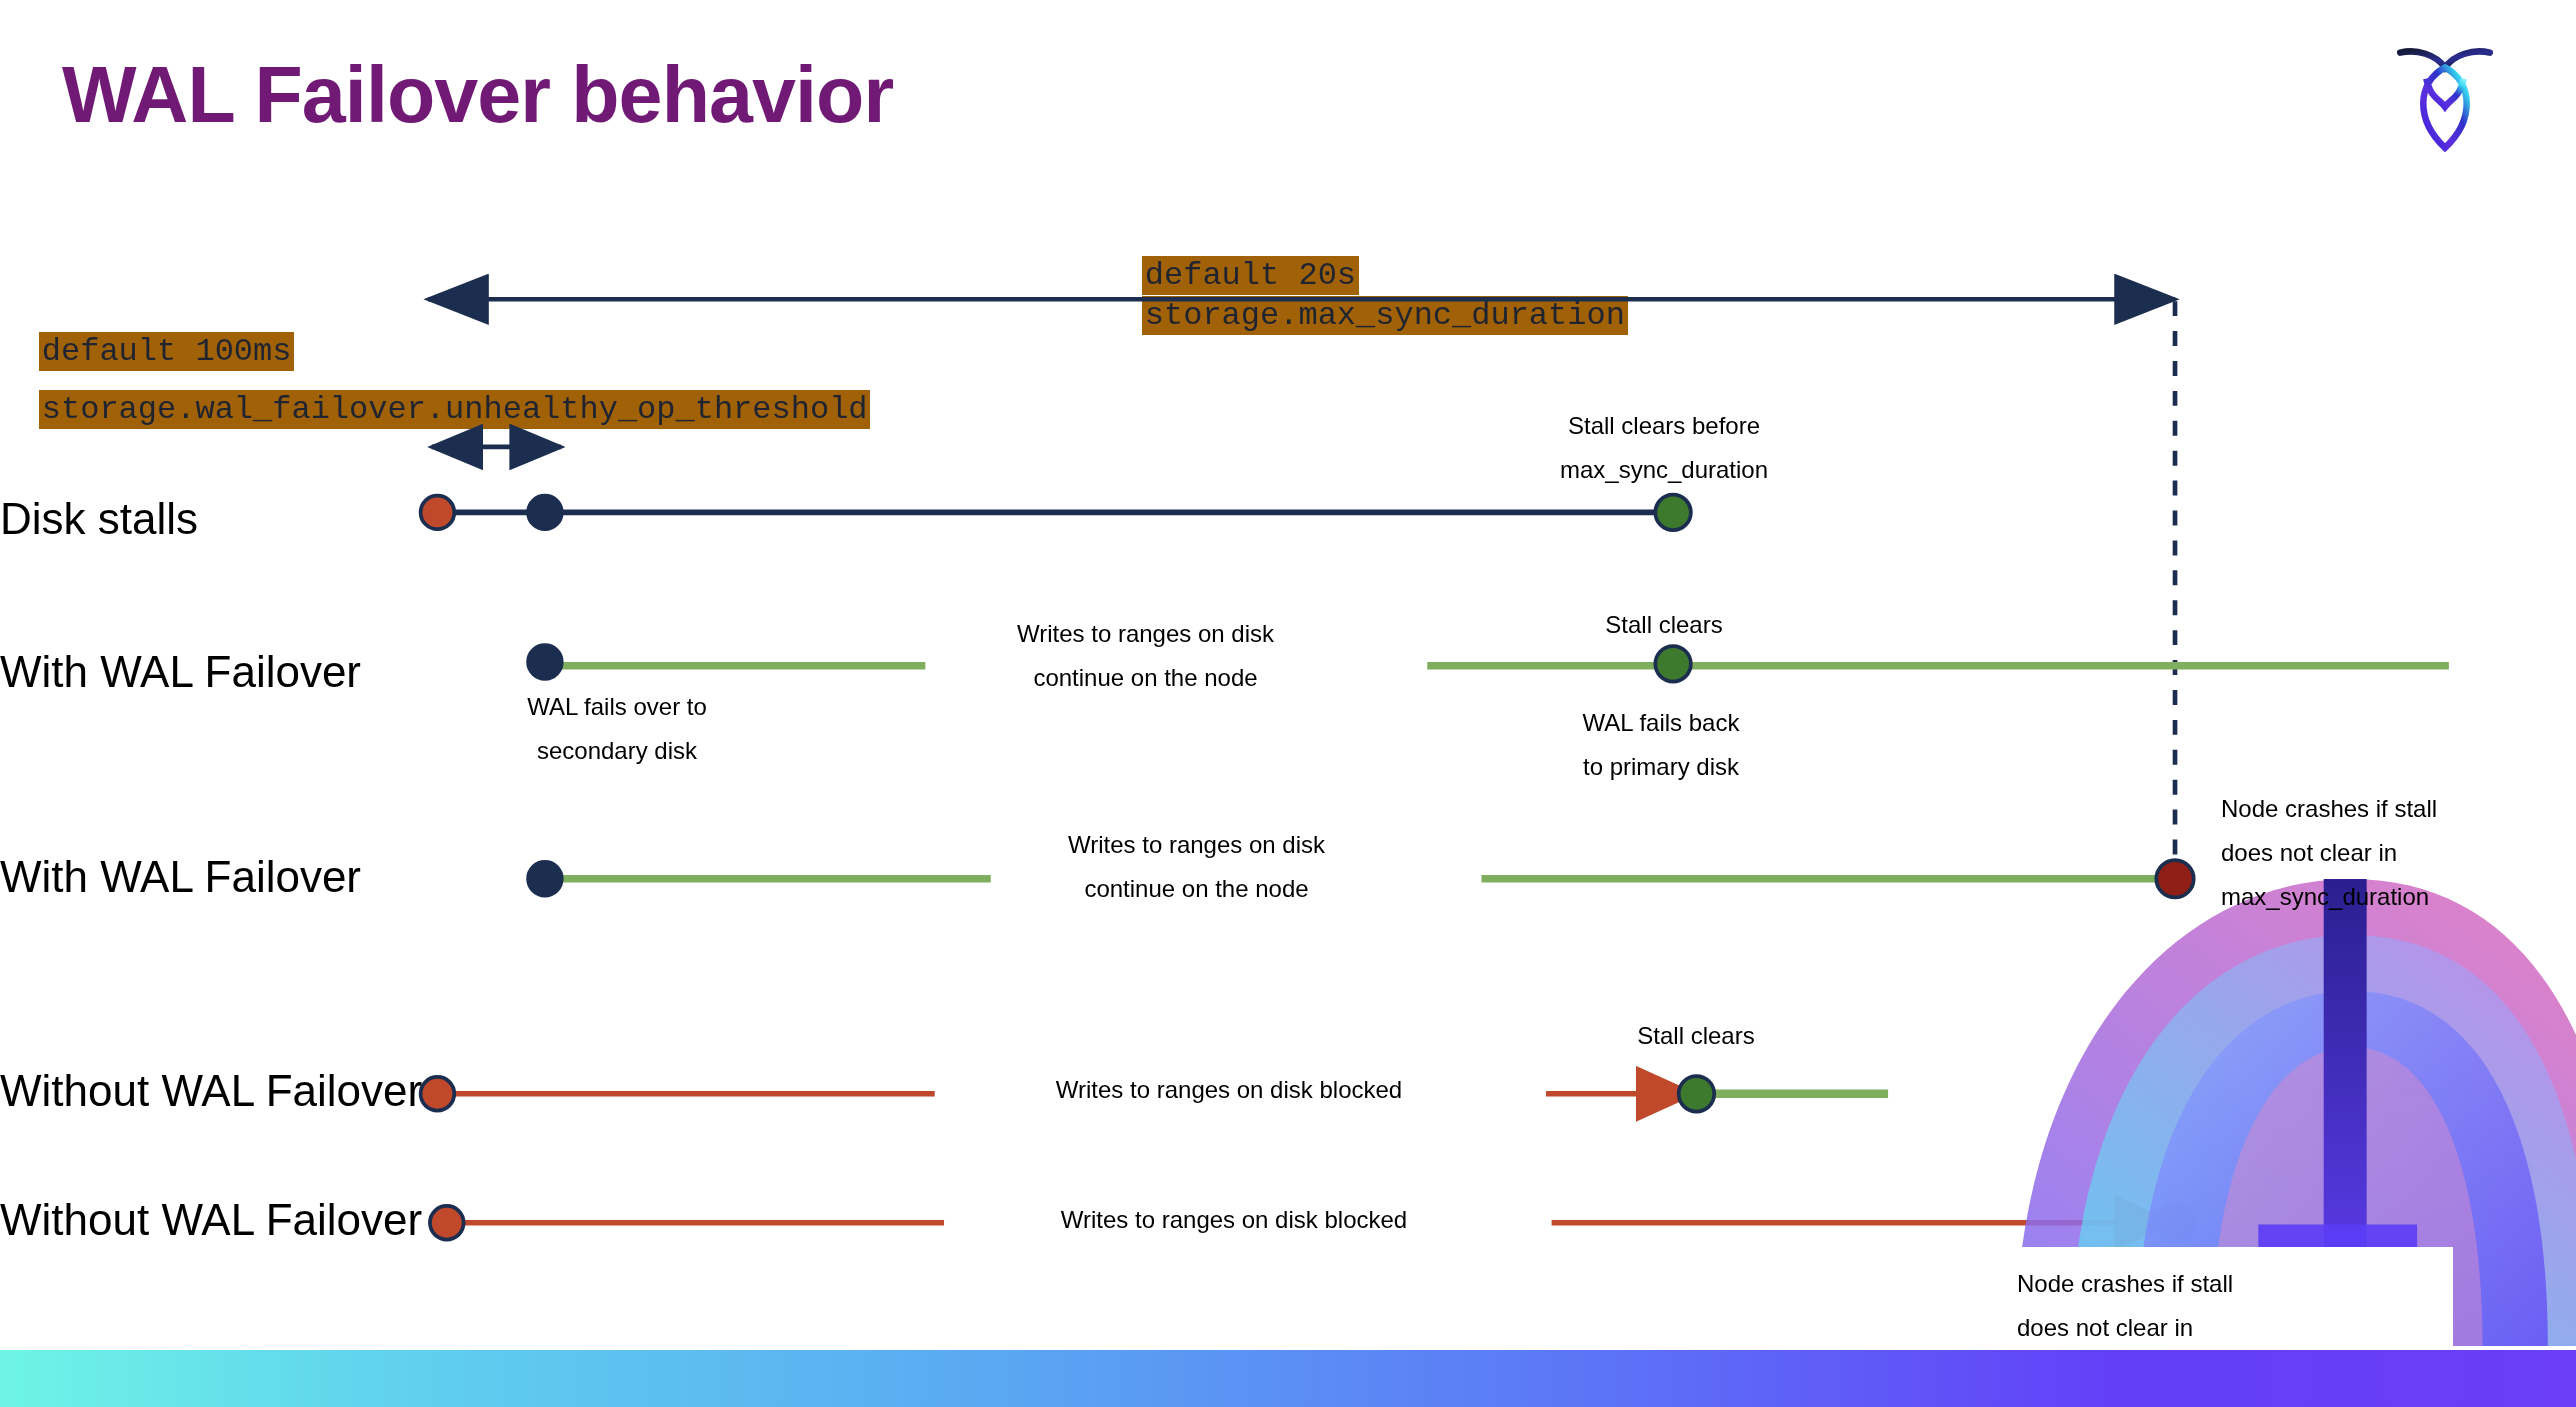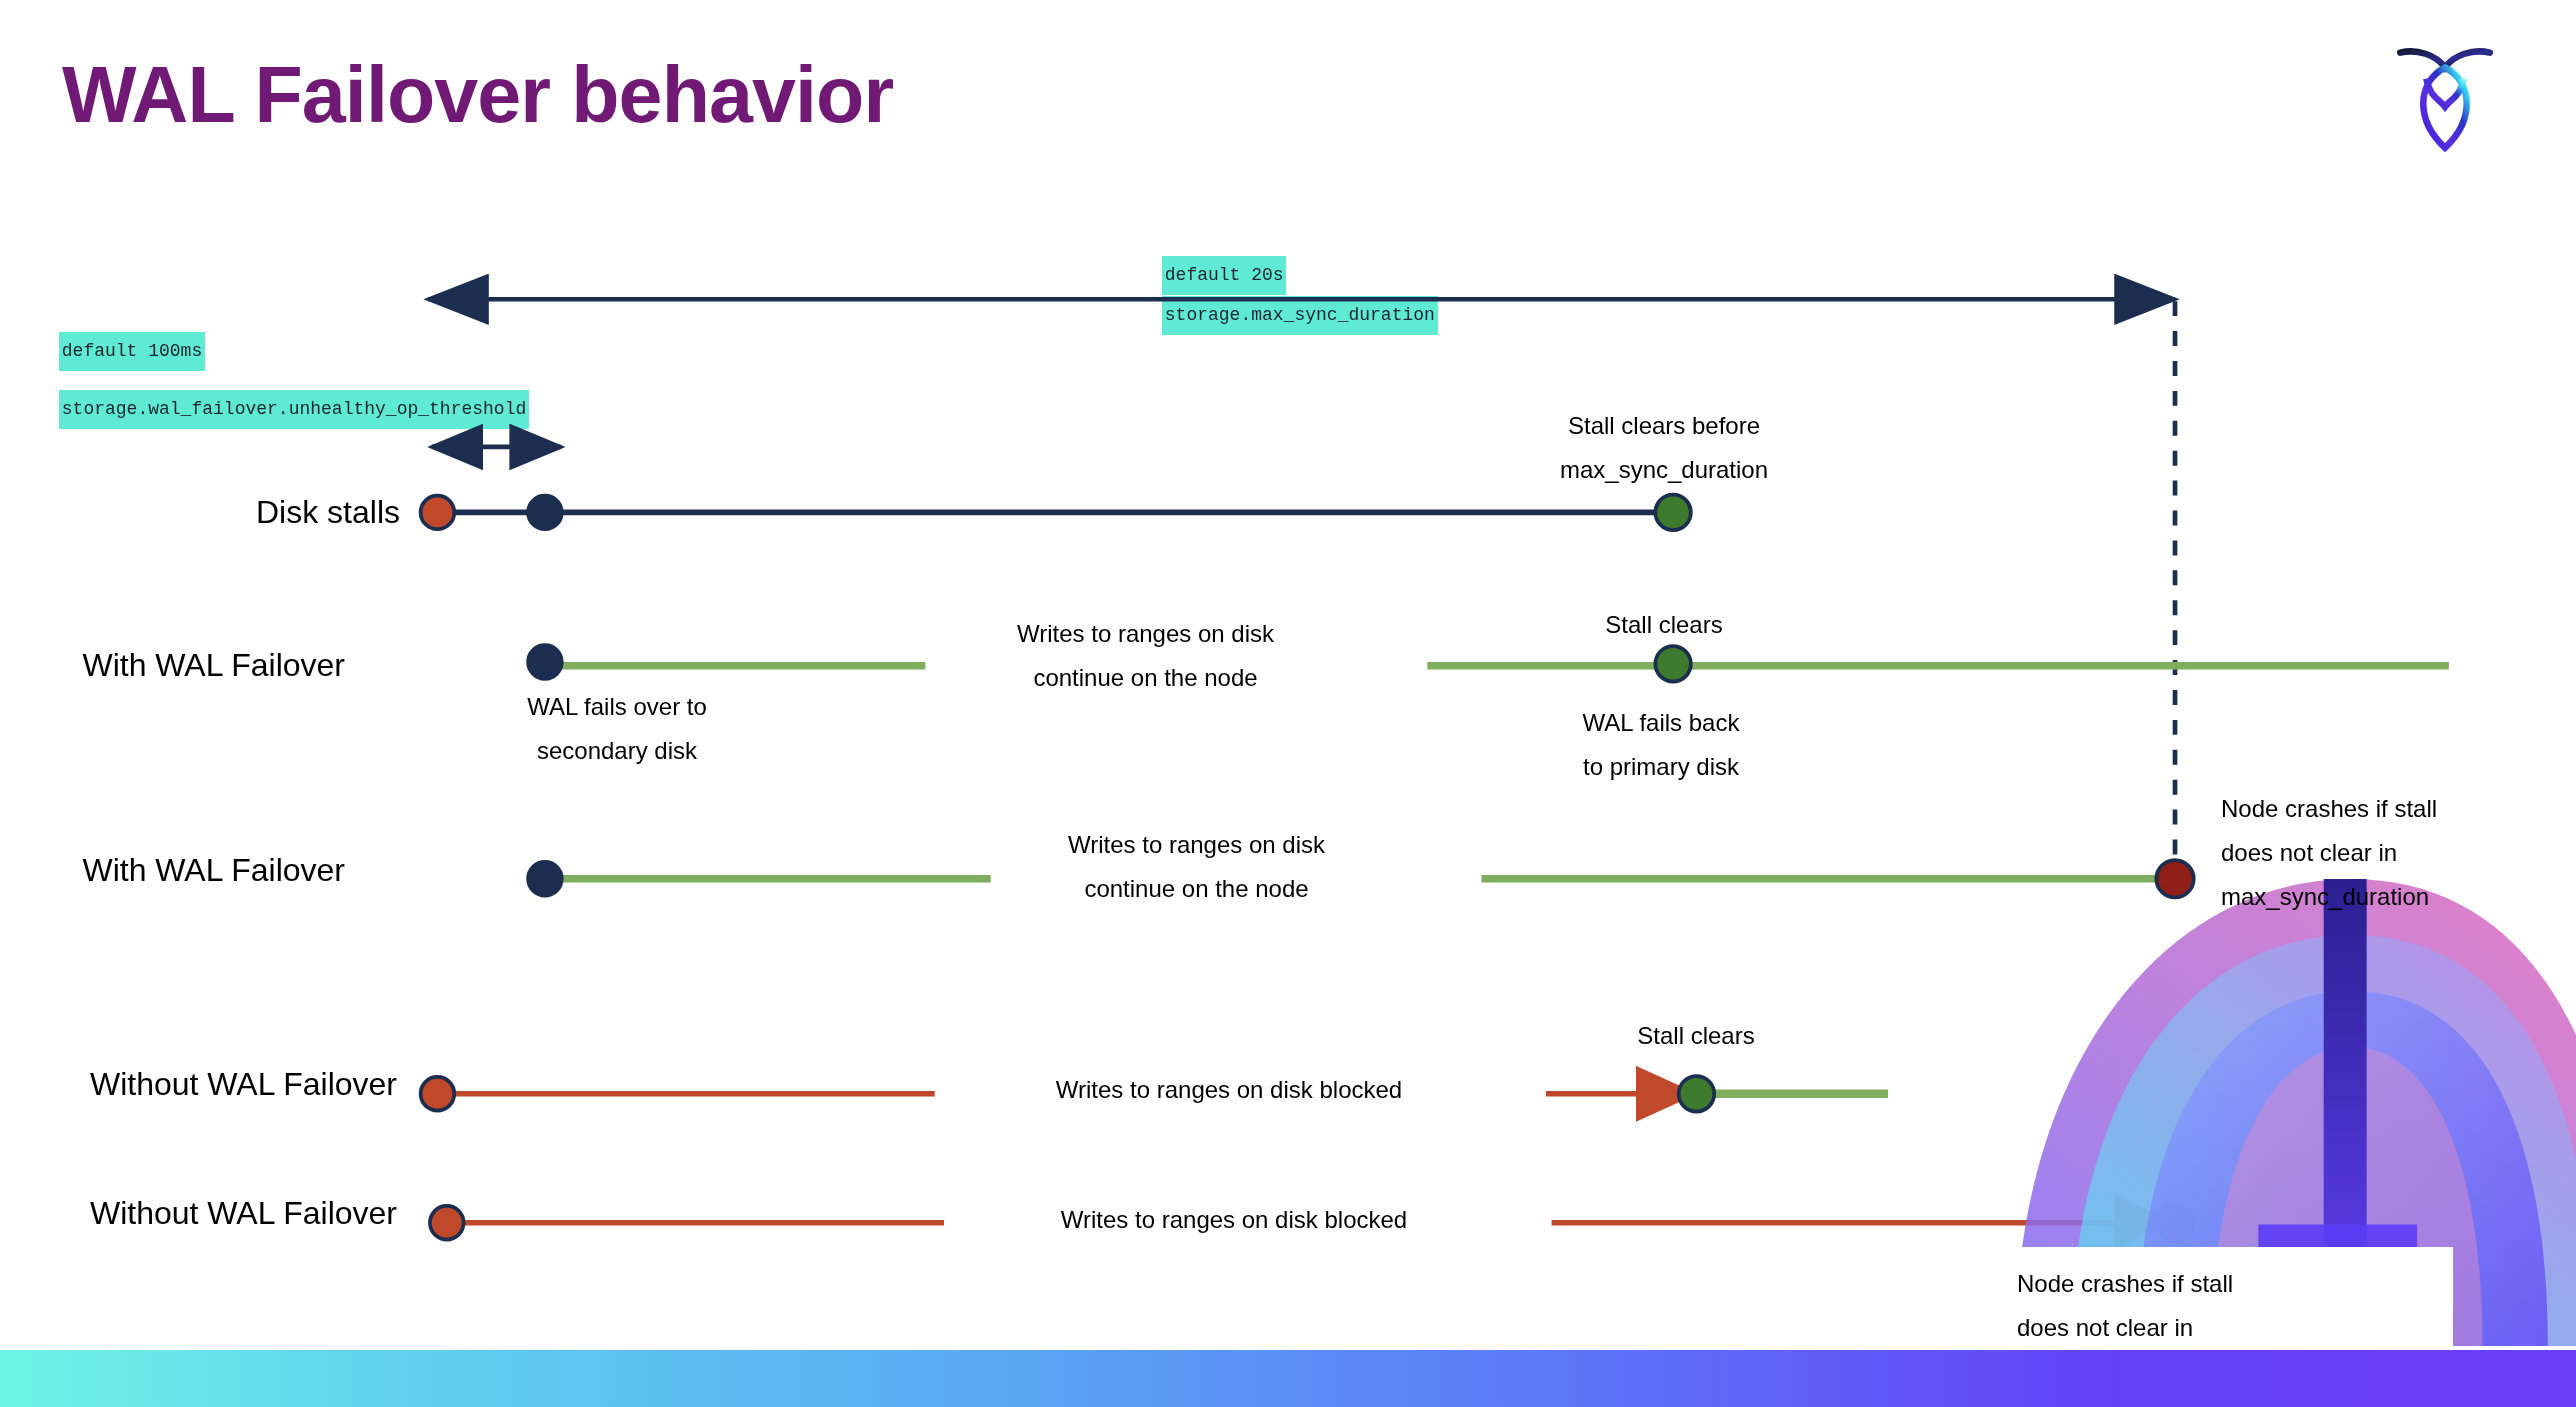--- a/index.html
+++ b/index.html
@@ -14,33 +14,31 @@
     position:absolute;left:62px;top:49px;
     font-size:79px;font-weight:bold;color:#701a75;letter-spacing:-0.9px;
     white-space:nowrap;
   }
 
   
   .logo{position:absolute;left:2389px;top:30px;width:112px;height:131px;}
 
   
   .code{
-    position:absolute;background:#5eead4;color:#1f2430;
+    position:absolute;background:#a16207;color:#1f2430;
     font-family:"Liberation Mono", monospace;
-    font-size:18px;line-height:39px;white-space:pre;padding:0 2.8px;margin-left:20px;
+    font-size:32px;line-height:39px;white-space:pre;padding:0 2.8px;
   }
 
   
   #vec{position:absolute;left:0;top:0;width:2576px;height:1408px;}
 
   
   .rowlabel{
-    position:absolute;font-size:32px;color:#000;white-space:nowrap;
-    text-align:right;
-    padding-left:12px;
+    position:absolute;font-size:44px;color:#000;white-space:nowrap;
   }
 
   
   .anno{
     position:absolute;font-size:24px;line-height:44px;color:#000;
     text-align:center;white-space:pre-line;
   }
   .anno.left{text-align:left;}
 
   

